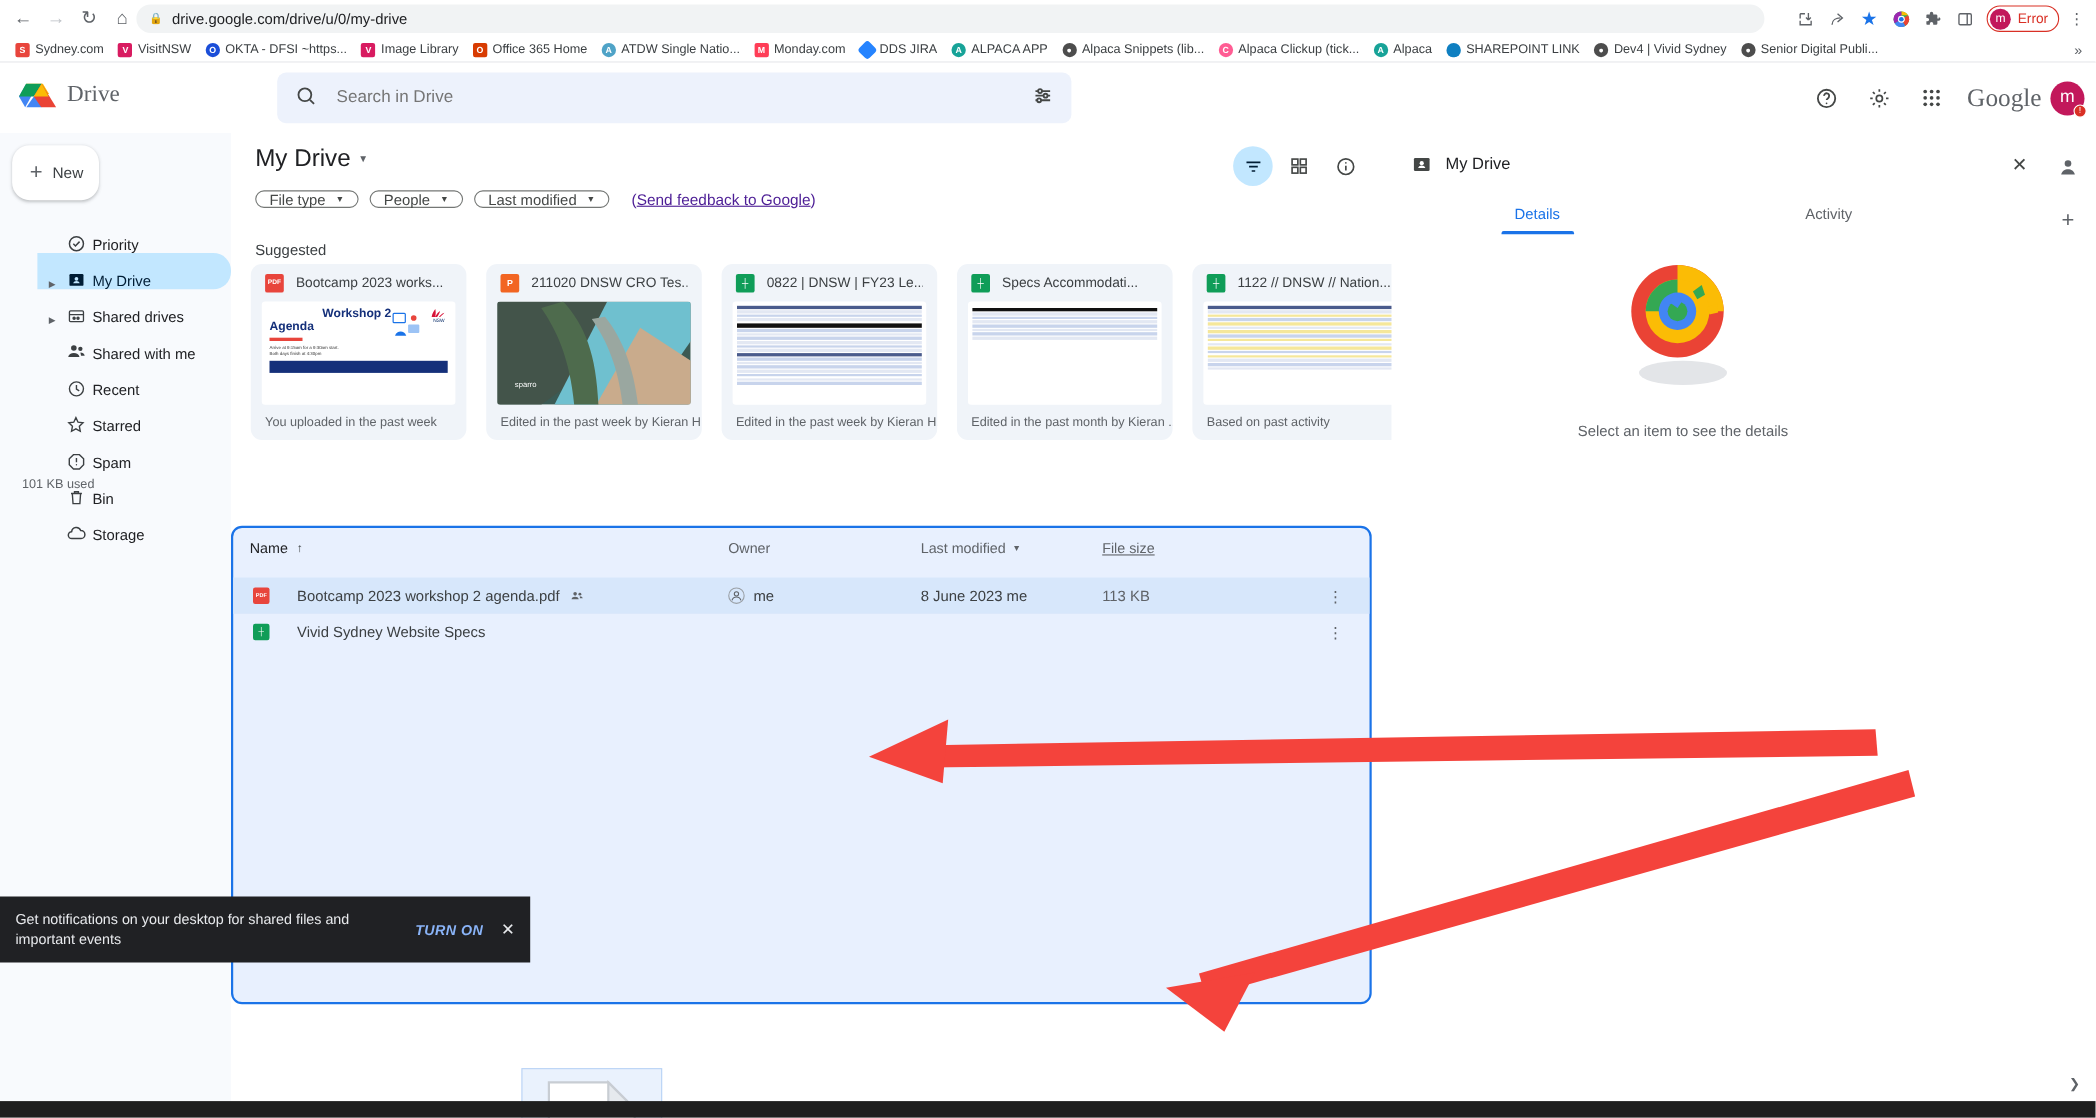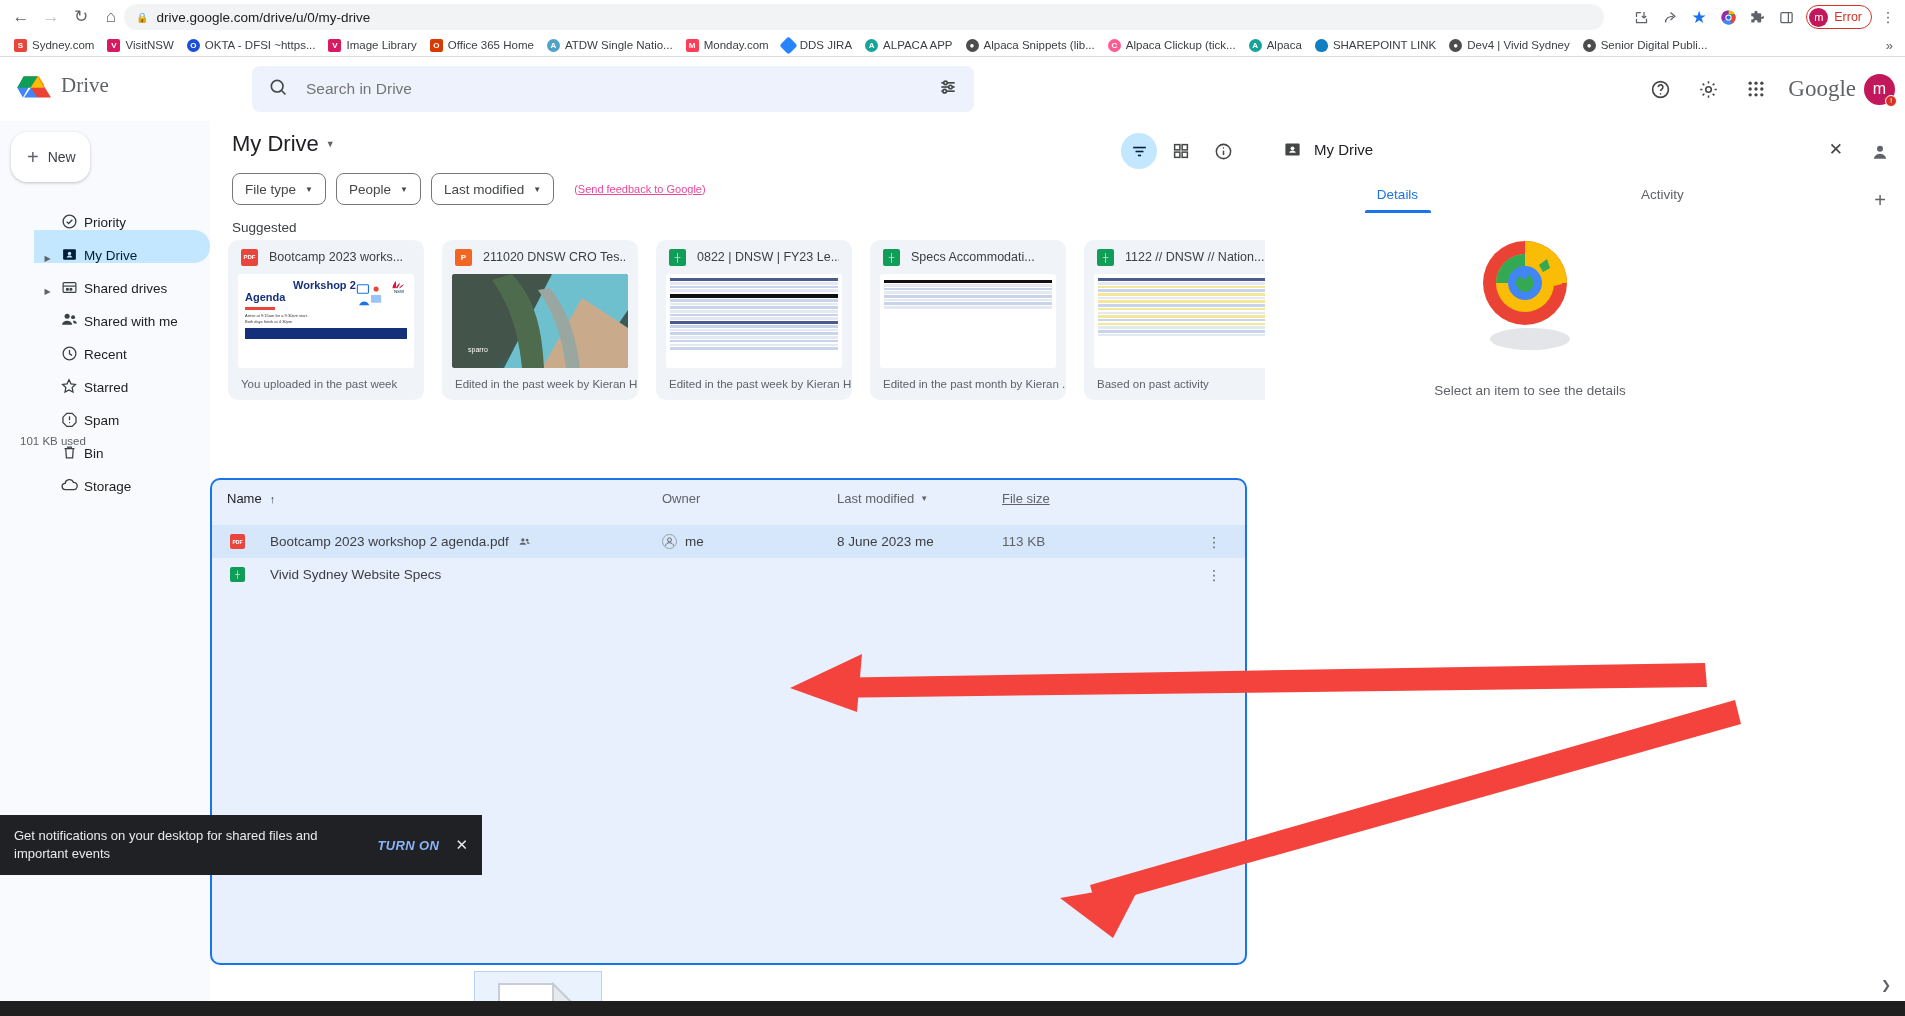--- a/index.html
+++ b/index.html
@@ -78,24 +78,24 @@
   #main { position:absolute; left:210px; top:64px; width:1055px; height:880px; background:#fff;
     border-radius:16px 0 0 0; }
   #drive-title-row { position:absolute; left:22px; top:10px; display:flex; align-items:center; gap:7px; }
   #drive-title { font-size:22px; color:#202124; }
   #title-caret { font-size:9px; color:#5f6368; }
   #view-controls { position:absolute; right:24px; top:12px; display:flex; align-items:center; gap:6px; }
   .vc-btn { width:36px; height:36px; border-radius:50%; display:flex;
     align-items:center; justify-content:center; color:#444746; }
   .vc-btn.sel { background:#c2e7ff; color:#001d35; }
   #filter-row { position:absolute; left:22px; top:52px; display:flex; align-items:center; gap:10px; }
-  .chip { height:32px; border:1px solid #747775; border-radius:8px; display:flex;
+  .chip { height:16px; border:1px solid #747775; border-radius:8px; display:flex;
     align-items:center; gap:9px; padding:0 12px; font-size:13.5px; color:#444746; }
   .chip .ccaret { font-size:8px; }
-  #feedback-link { font-size:11px; color:#ec4899; margin-left:10px;text-align:center; }
+  #feedback-link { font-size:14px; color:#4c1d95; margin-left:10px;text-align:center; }
   #feedback-link u { text-decoration:underline; }
 
   #suggested-label { position:absolute; left:22px; top:99px; font-size:13.5px; color:#3c4043; }
   #cards-row { position:absolute; left:18px; top:119px; display:flex; gap:18px; }
   .card { width:196px; background:#f0f4f9; border-radius:10px; overflow:hidden;
     display:flex; flex-direction:column; }
   .card-head { height:34px; display:flex; align-items:center; gap:11px; padding:0 13px; }
   .card-ficon { width:17px; height:17px; border-radius:2px; flex:0 0 auto;
     display:flex; align-items:center; justify-content:center; font-size:8px; color:#fff; font-weight:bold; }
   .card-name { font-size:12.5px; color:#3c4043; white-space:nowrap; overflow:hidden; }
@@ -114,21 +114,21 @@
   .th-nsw { position:absolute; right:4px; top:4px; width:22px; height:17px; }
   .th-ppl { position:absolute; left:0; top:0; width:100%; height:100%; }
   .th-sheet { padding:4px; }
   .th-sheet .hrow { height:3px; background:#4a5b8c; margin-bottom:1px; }
   .th-sheet .krow { height:4px; background:#111; margin:2px 0 1px; }
   .th-sheet .r { height:2.6px; background:#e3e8f3; margin-bottom:1.1px; }
   .th-sheet .r.alt { background:#c8d4ec; }
   .th-sheet .r.y { background:#f5e79a; }
 
   
-  #file-table { position:absolute; left:0; top:357px; width:1037px; height:487px;
+  #file-table { position:absolute; left:0; top:357px; width:1037px; height:435px;
     background:#e8f0fe; border:2px solid #1a73e8; border-radius:10px; }
   #table-head { position:absolute; left:0; top:0; width:100%; height:37px; display:flex;
     align-items:center; font-size:13px; color:#5f6368; }
   .th-name { position:absolute; left:15px; display:flex; align-items:center; gap:8px; }
   .th-name .sortarrow { font-size:11px; color:#3c4043; }
   .th-owner { position:absolute; left:450px; }
   .th-mod { position:absolute; left:625px; display:flex; align-items:center; gap:6px; }
   .th-size { position:absolute; left:790px;text-decoration:underline; }
   .trow { position:absolute; left:0; width:100%; height:33px; display:flex; align-items:center;
     font-size:13.5px; color:#3c4043; }

